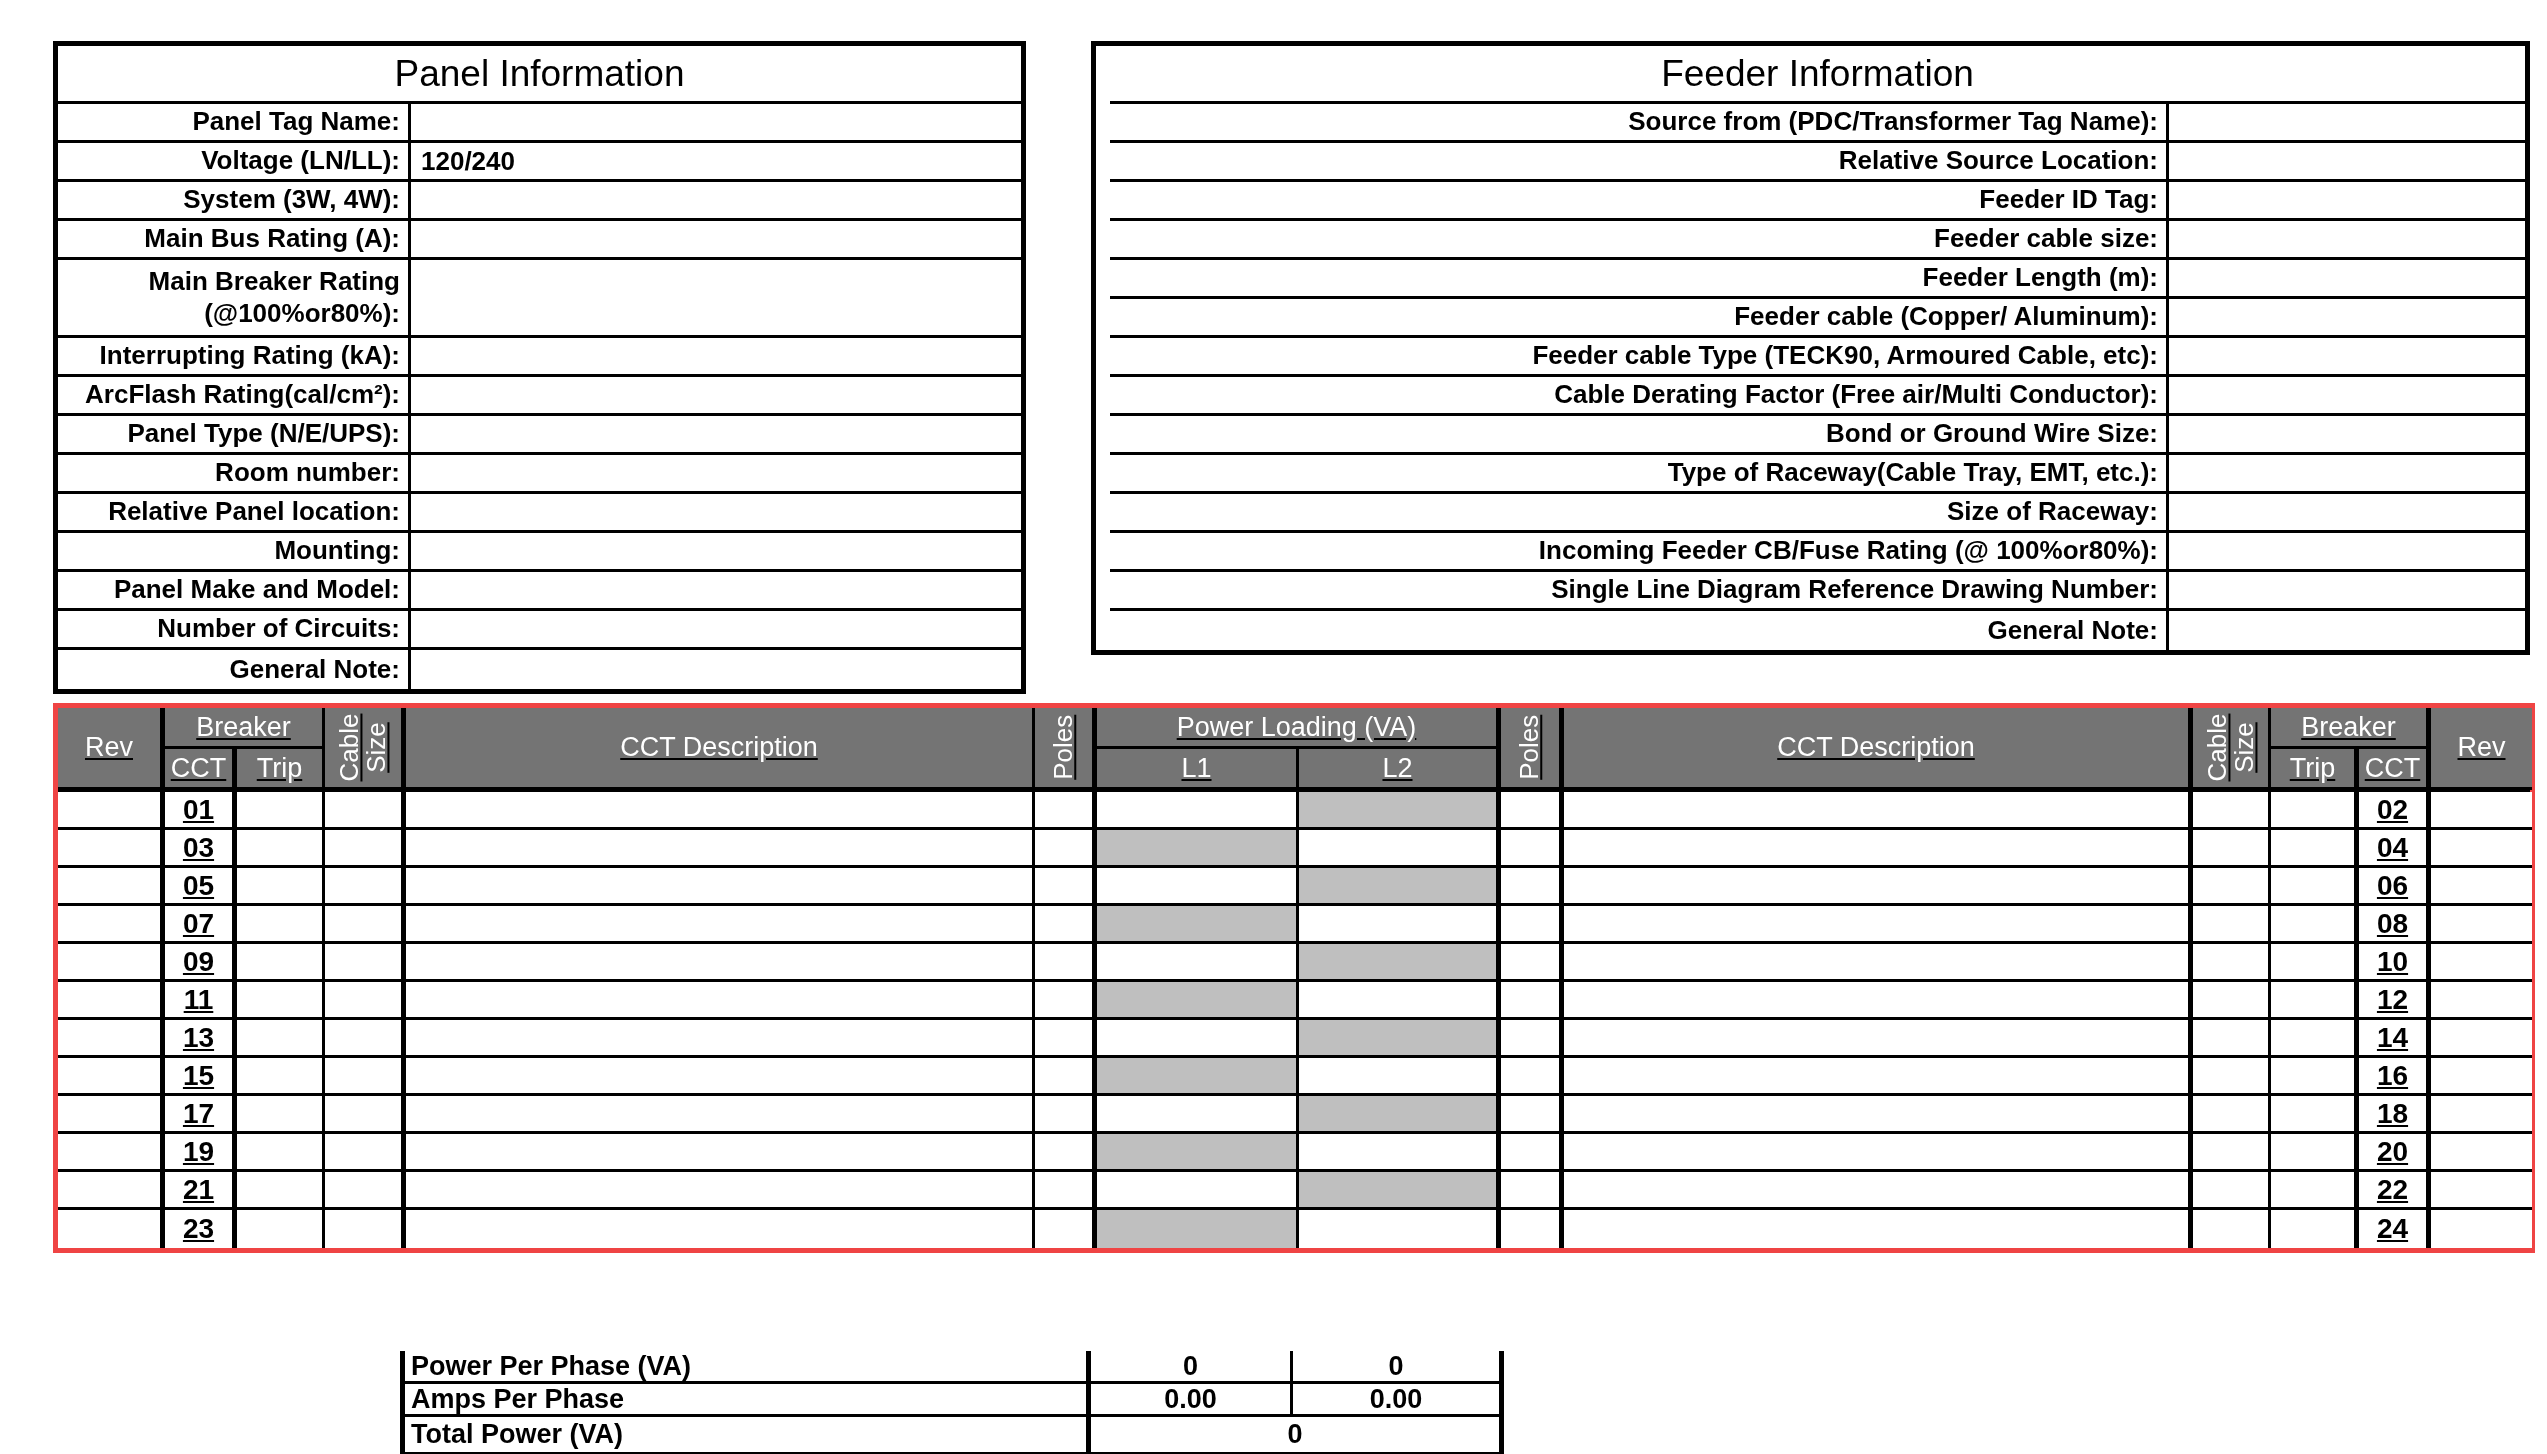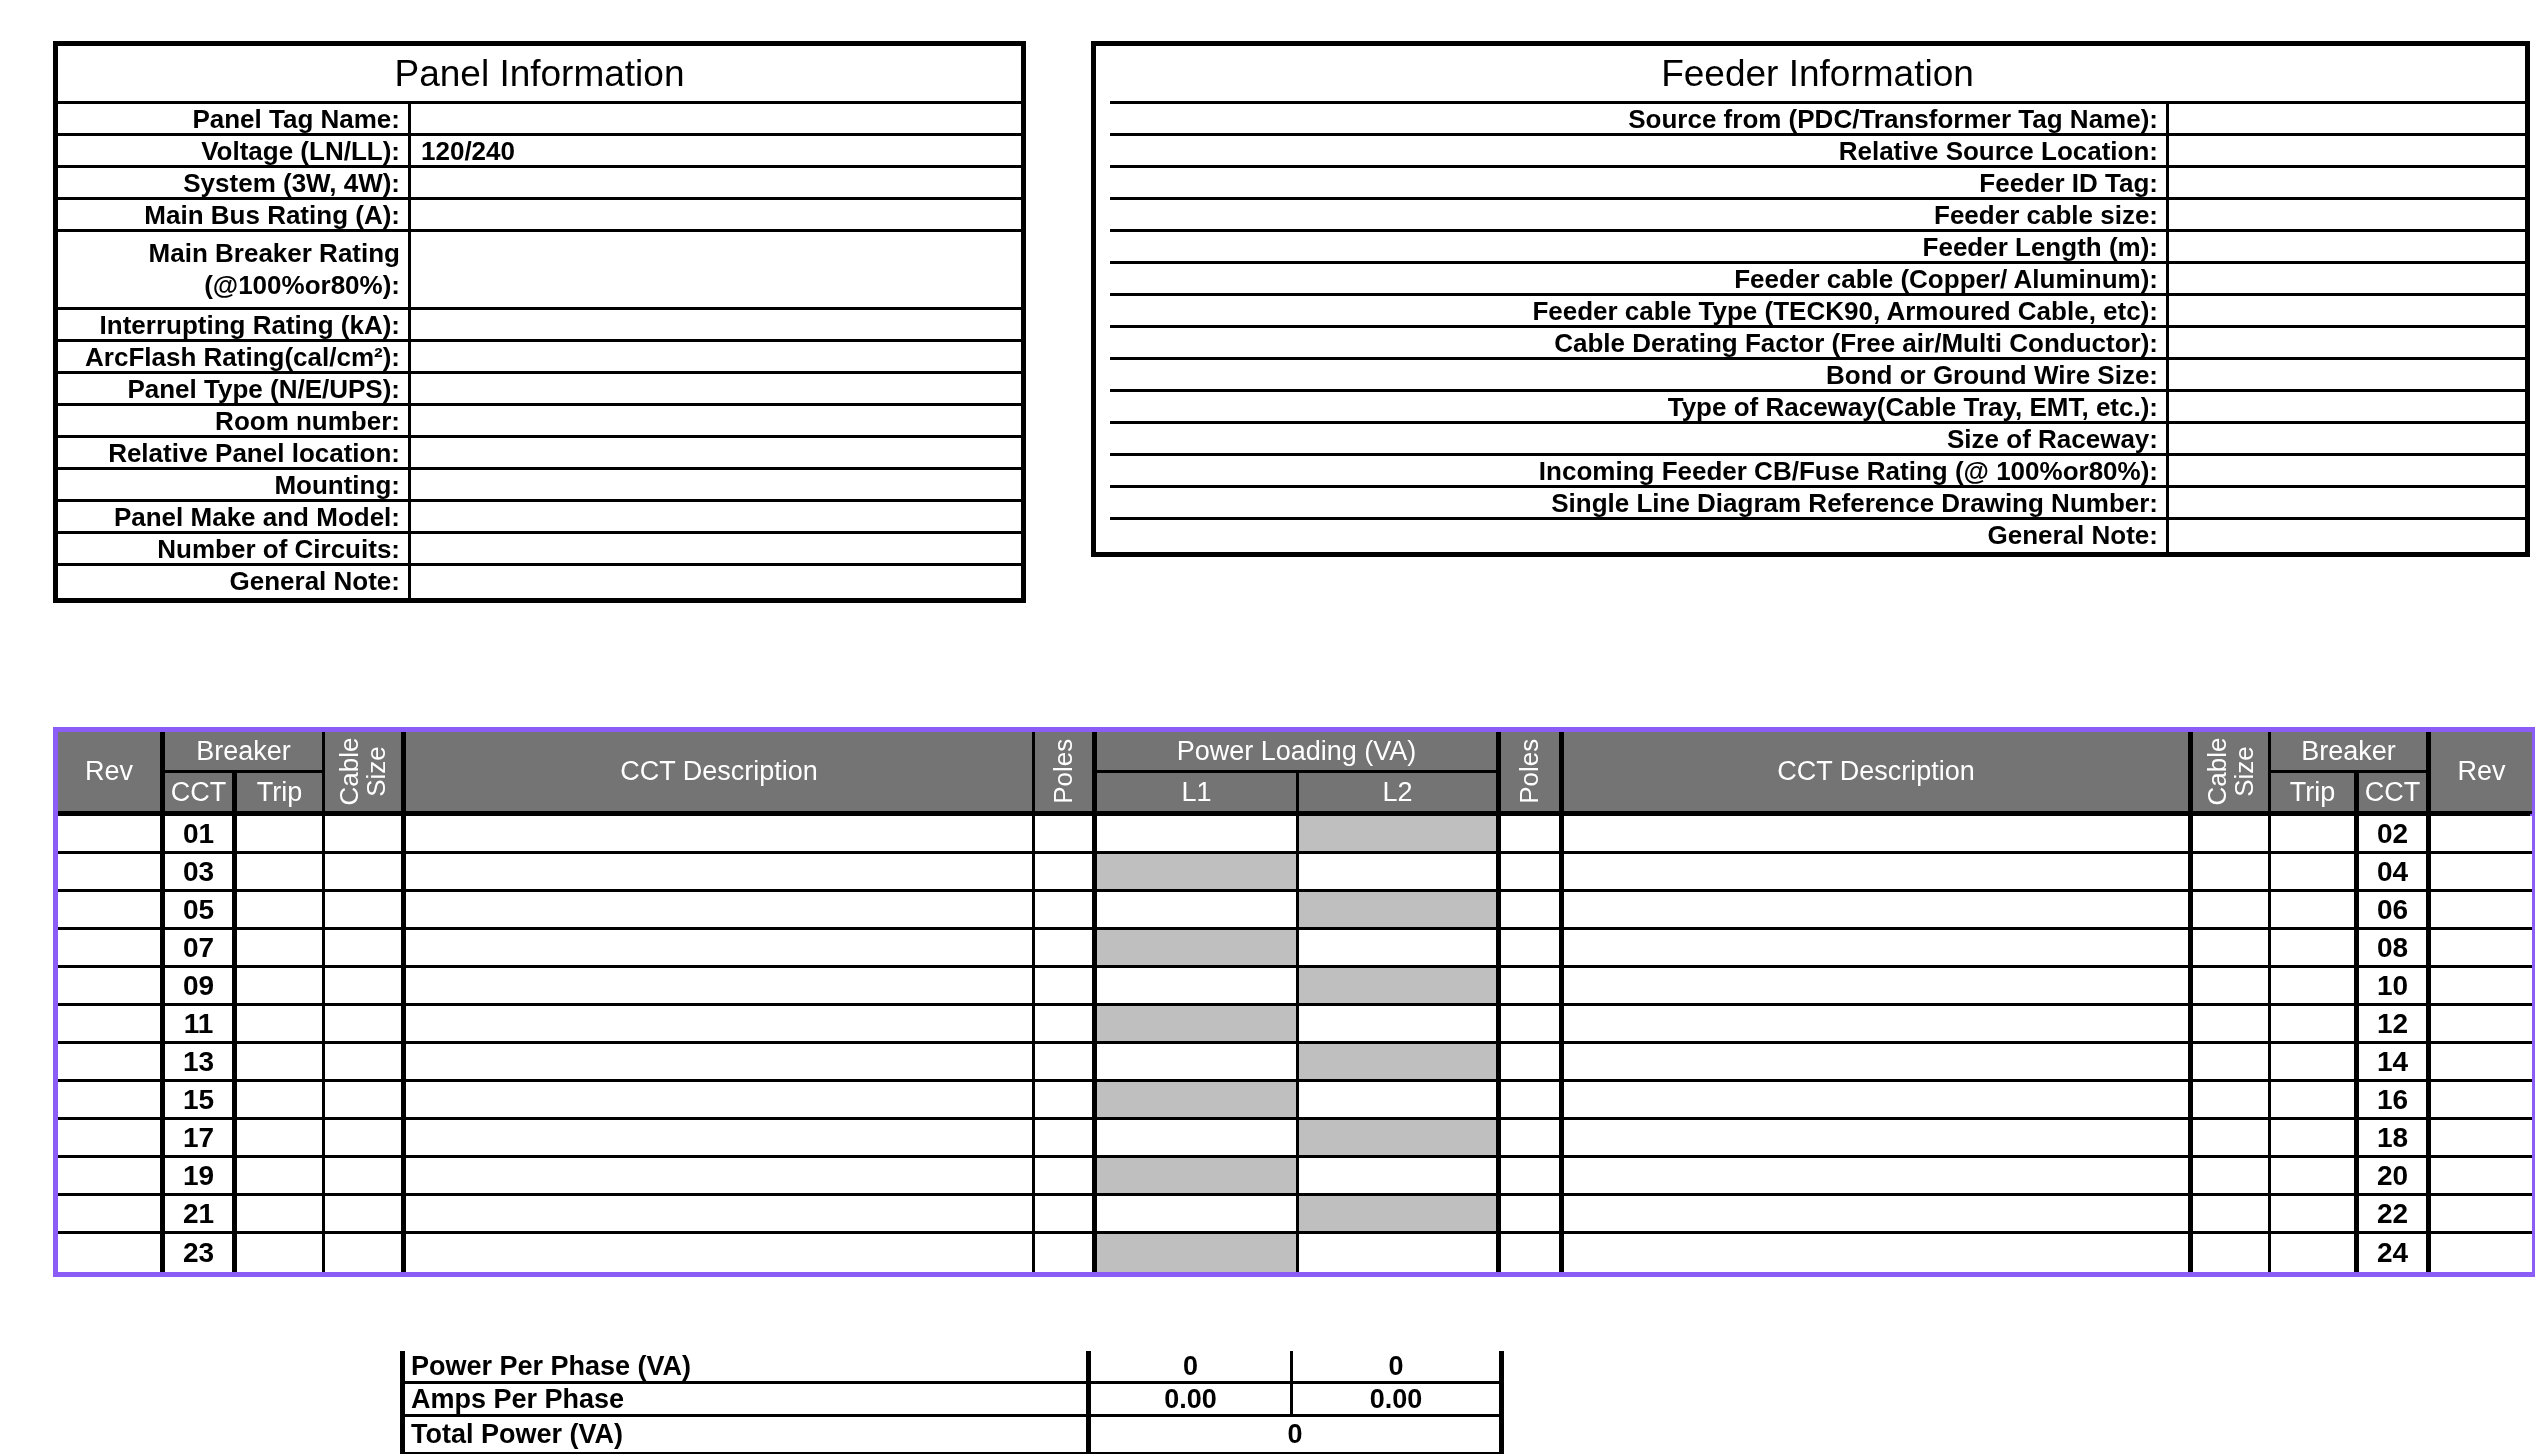--- a/index.html
+++ b/index.html
@@ -8,40 +8,40 @@
 
   
   .info-table { position: absolute; top: 41px; border: 5px solid #000; background: #fff; }
   .info-table.panel  { left: 53px;  width: 973px; }
   .info-table.feeder { left: 1091px; width: 1439px; padding-left: 14px; }
   .info-title {
     height: 58px; border-bottom: 3px solid #000;
     display: flex; align-items: center; justify-content: center;
     font-size: 37px; font-weight: 400;
   }
-  .info-row { display: grid; height: 32px; border-bottom: 3px solid #000; }
+  .info-row { display: grid; height: 39px; border-bottom: 3px solid #000; }
   .info-row:last-of-type { border-bottom: none; }
   .panel  .info-row { grid-template-columns: 353px 1fr; }
   .feeder .info-row { grid-template-columns: 1059px 1fr; }
   .panel .info-row:nth-of-type(5) { height: 78px; }
   .info-label {
     border-right: 3px solid #000;
     display: flex; align-items: center; justify-content: flex-end;
     text-align: right; padding: 0 8px 0 4px;
     font-size: 26px; font-weight: 700; line-height: 1.2;
   }
   .info-value {
     display: flex; align-items: center; justify-content: flex-start;
     padding-left: 10px; font-size: 26px; font-weight: 700; text-align: right;
   }
 
   
   .circuit {
-    position: absolute; left: 53px; top: 727px; width: 2482px;
-    border: 5px solid #8b5cf6; background: #fff;
+    position: absolute; left: 53px; top: 703px; width: 2482px;
+    border: 5px solid #ef4444; background: #fff; text-decoration: underline;
   }
   .chead, .crow {
     display: grid;
     grid-template-columns: 107px 72px 88px 81px 629px 62px 202px 202px 63px 629px 78px 88px 72px 101px;
   }
   .chead { grid-template-rows: 41px 41px; border-bottom: 2px solid #000; }
   .hcell {
     background: #747474; color: #fff; font-size: 27px; font-weight: 400;
     display: flex; align-items: center; justify-content: center;
     border-right: 3px solid #000; border-bottom: 3px solid #000;

